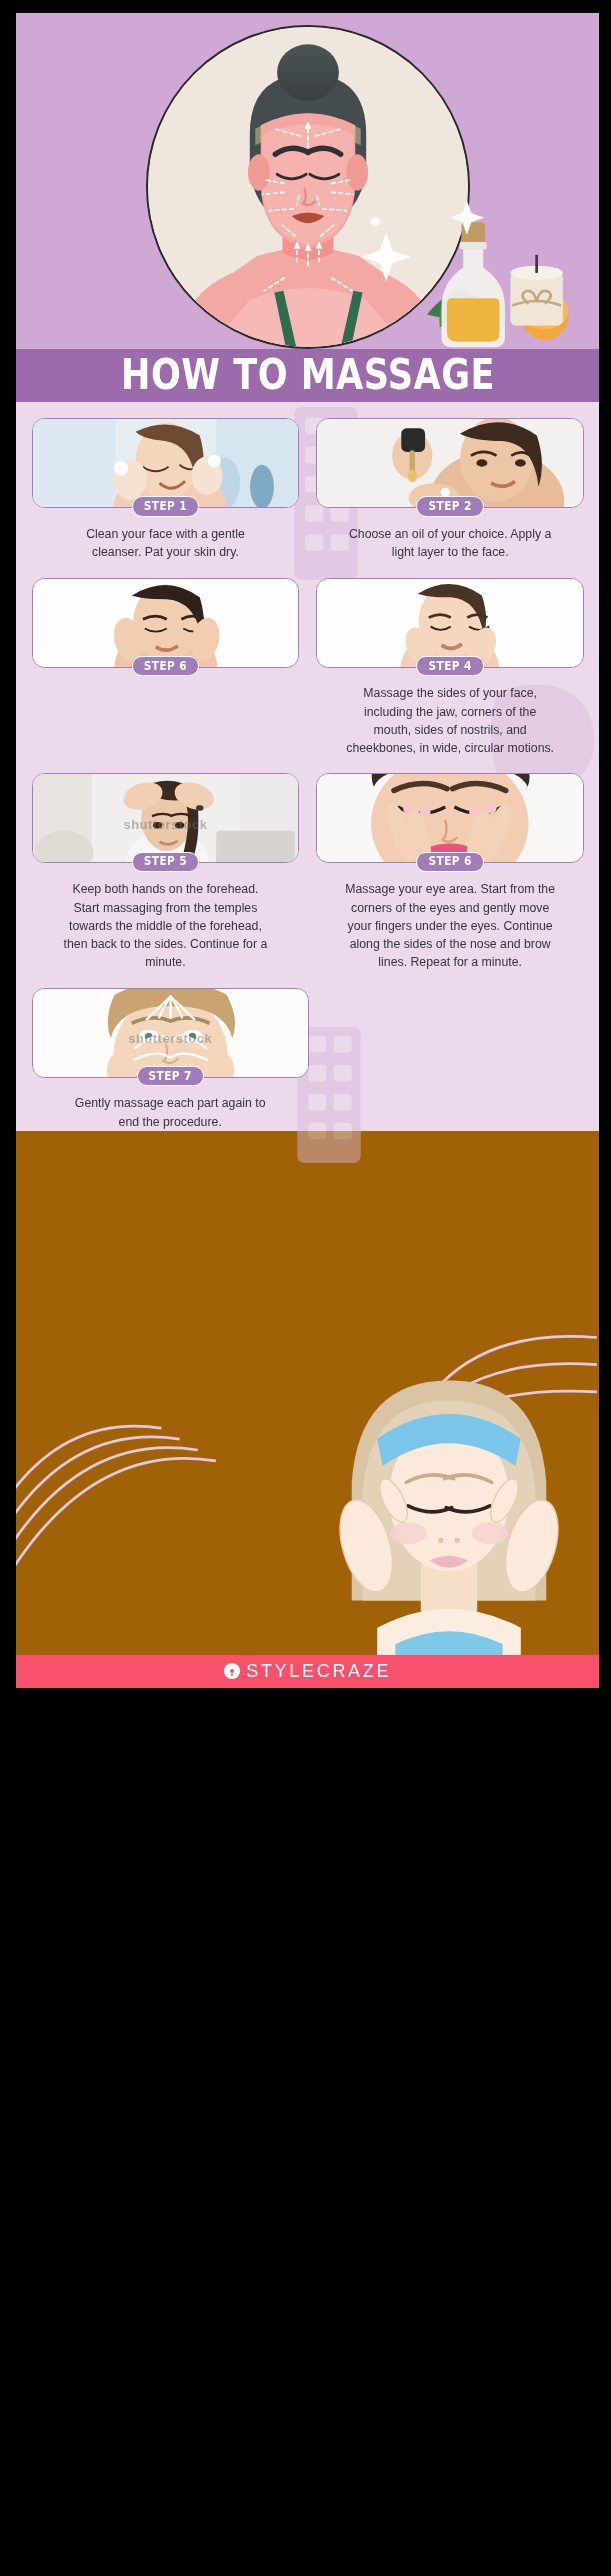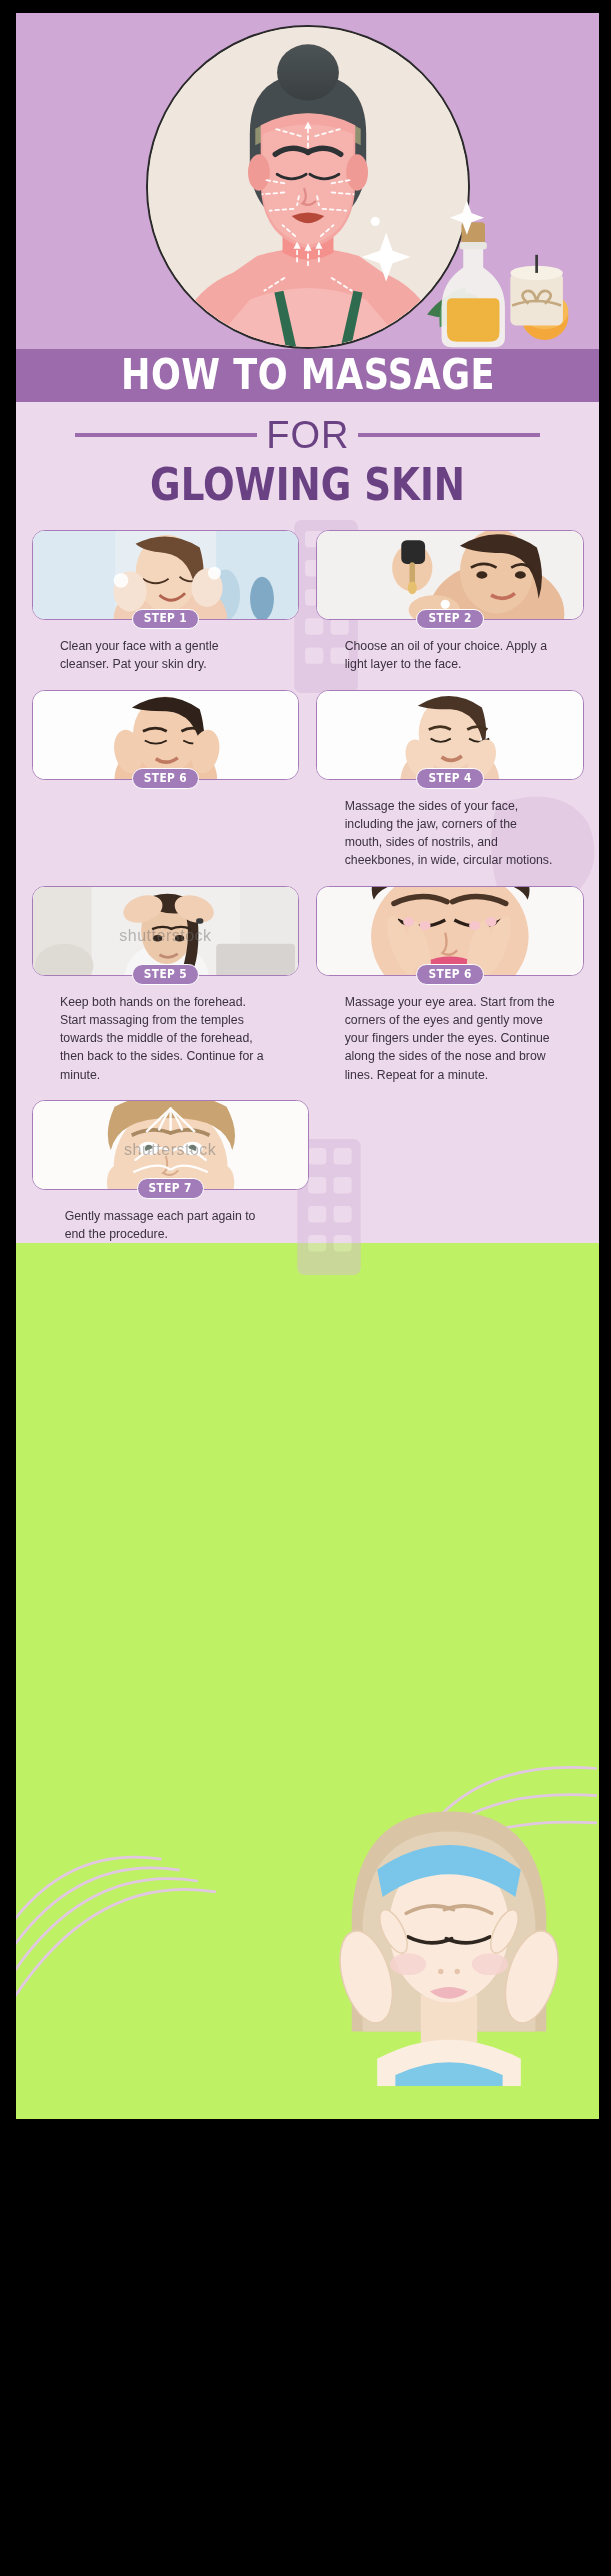--- a/index.html
+++ b/index.html
@@ -14,22 +14,22 @@
     overflow: hidden;
     font-family: "Liberation Sans", sans-serif;
   }
 
   
   #canvas {
     position: absolute;
     left: 16.3px;
     top: 12.7px;
     width: 583px;
-    height: 2106px;
-    background: #bef264;
+    height: 1675px;
+    background: #a16207;
     overflow: hidden;
   }
 
   
   .hero {
     position: relative;
     height: 336px;
     background: #cfa8d6;
     overflow: hidden;
   }
@@ -137,35 +137,36 @@
     border: 1.8px solid #fff;
     border-radius: 11px;
     padding: 1.8px 11px 2.7px 11px;
     font-size: 11.8px;
     font-weight: bold;
     letter-spacing: 0.4px;
     font-family: "Liberation Sans Narrow", "DejaVu Sans Condensed", "Liberation Sans", sans-serif;
   }
   .caption {
     margin-top: 8.2px;
+    text-align: center;
     color: #3b3140;
     font-size: 12.3px;
     line-height: 1.48;
     max-width: 211px;
   }
 
   .wm {
     position: absolute;
     left: 50%;
     top: 56%;
     transform: translate(-50%,-50%);
     color: rgba(110,110,110,.48);
-    font-size: 16px;
+    font-size: 13px;
     letter-spacing: 0.5px;
-    font-weight: 400;
+    font-weight: 700;
     white-space: nowrap;
   }
 
   
   .last-wrap { position: relative; z-index: 2; display: flex; }
   .last-left { width: 50%; display: flex; flex-direction: column; align-items: center; }
   .last-right { width: 50%; position: relative; }
 
   
   .footer {
@@ -313,28 +314,20 @@
       <rect x="92" y="52" width="30" height="8" rx="3" fill="#e8e6e0"></rect>
 
       <path d="M100 6 l5 14 14 5 -14 5 -5 14 -5 -14 -14 -5 14 -5 z" fill="#fff"></path>
     </svg>
   </div>
 
   <div class="title-band">
     <div class="t1">HOW TO MASSAGE</div>
   </div>
 
-  <div class="sub-wrap">
-    <div class="for-row">
-      <div class="for-rule"></div>
-      <div class="for-text">FOR</div>
-      <div class="for-rule"></div>
-    </div>
-    <div class="glowing">GLOWING SKIN</div>
-  </div>
 
   <div class="steps">
 
     <svg class="deco-film" style="left:269px;top:5.4px;width:82px;height:173px" viewBox="0 0 90 190">
       <g fill="#d7b7d9">
         <rect x="10" y="0" width="70" height="190" rx="8"></rect>
       </g>
       <g fill="#ecd9ec">
         <rect x="22" y="12" width="20" height="18" rx="4"></rect>
           <rect x="50" y="12" width="20" height="18" rx="4"></rect>
@@ -600,15 +593,21 @@
 
       <g fill="#fbeadb" stroke="#e7cdb4" stroke-width="1.6">
         <ellipse cx="74" cy="210" rx="26" ry="52" transform="rotate(-16 74 210)"></ellipse>
         <ellipse cx="256" cy="210" rx="26" ry="52" transform="rotate(16 256 210)"></ellipse>
         <ellipse cx="104" cy="160" rx="11" ry="26" transform="rotate(-26 104 160)"></ellipse>
         <ellipse cx="226" cy="160" rx="11" ry="26" transform="rotate(26 226 160)"></ellipse>
       </g>
     </svg>
   </div>
 
+  <div class="footer">
+    <span class="logo-dot">
+        <i></i>
+      </span>
+    <span class="brand">STYLECRAZE</span>
+  </div>
 
 </div>
 
 
 </body></html>

